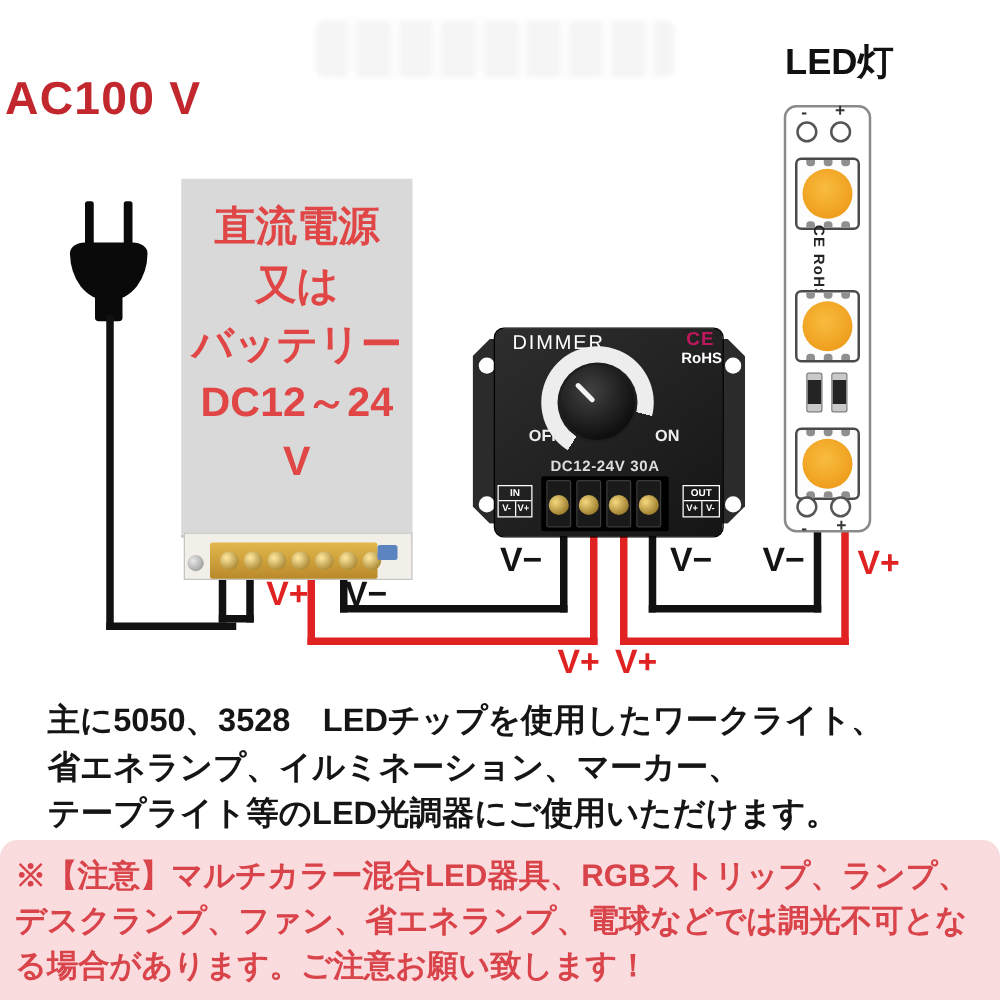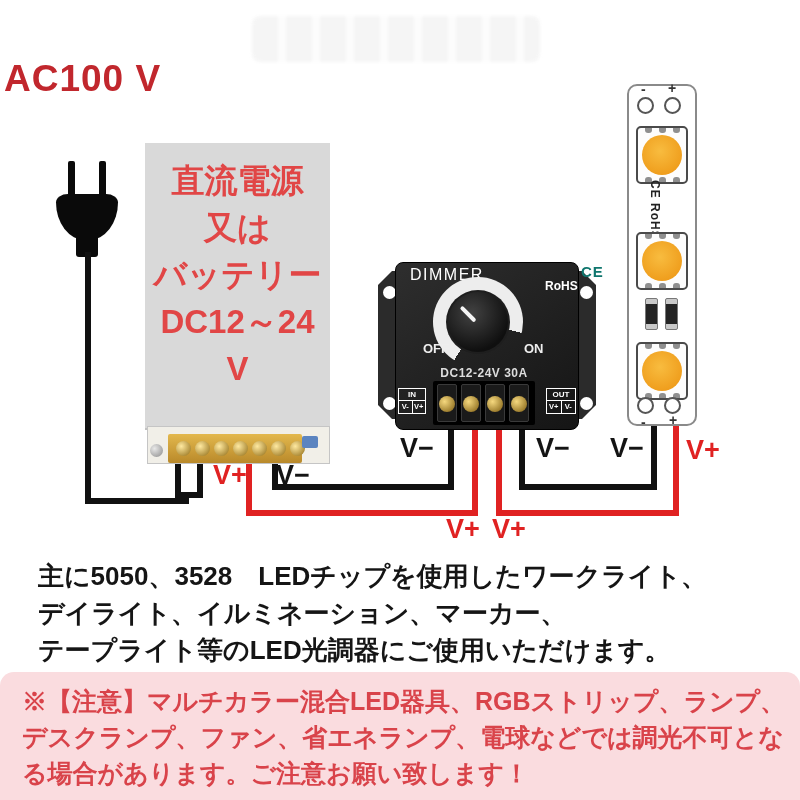--- a/index.html
+++ b/index.html
@@ -51,21 +51,21 @@
                color:#d63c3c;line-height:30px;}
 
   
   .dim-backplate{left:378px;top:271px;width:218px;height:148px;background:#2b2b2b;
     clip-path:polygon(14px 0,calc(100% - 14px) 0,100% 14px,100% calc(100% - 14px),
     calc(100% - 14px) 100%,14px 100%,0 calc(100% - 14px),0 14px);}
   .dim-hole{position:absolute;width:13px;height:13px;border-radius:50%;background:#fff;}
   .dim-body{left:395px;top:262px;width:184px;height:168px;border-radius:8px;
     background:linear-gradient(145deg,#2e2e2e,#151515);border:1px solid #000;box-sizing:border-box;}
   .dim-title{left:410px;top:266px;font-size:16px;font-weight:normal;color:#fff;letter-spacing:1.5px;}
-  .dim-ce{left:549px;top:263px;font-size:15px;font-weight:bold;color:#0f766e;letter-spacing:1px;margin-left:32px;}
+  .dim-ce{left:549px;top:263px;font-size:15px;font-weight:bold;color:#be185d;letter-spacing:1px;}
   .dim-rohs{left:545px;top:279px;font-size:12px;font-weight:bold;color:#fff;}
   .dim-ring{left:433px;top:277px;width:90px;height:90px;border-radius:50%;
     background:conic-gradient(from 212deg,#ededed 0 252deg,transparent 252deg 360deg);}
   .dim-ring-hole{left:446px;top:290px;width:64px;height:64px;border-radius:50%;background:#1e1e1e;}
   .dim-knob{left:448px;top:292px;width:60px;height:60px;border-radius:50%;
     background:radial-gradient(circle at 40% 35%,#424242,#0f0f0f 72%);}
   .dim-pointer{left:50%;top:50%;width:20px;height:4px;border-radius:2px;background:#f5f5f5;
     transform-origin:0 50%;transform:rotate(-135deg) translateX(4px);}
   .dim-off{left:423px;top:341px;font-size:13px;font-weight:bold;color:#eee;}
   .dim-on{left:524px;top:341px;font-size:13px;font-weight:bold;color:#eee;}
@@ -97,21 +97,21 @@
   .led-cert{left:648px;top:180px;height:52px;writing-mode:vertical-rl;font-size:12px;color:#222;
             letter-spacing:1px;font-weight:600;}
   .resistor{position:absolute;top:298px;width:13px;height:32px;border:1px solid #777;border-radius:2px;box-sizing:border-box;
     background:linear-gradient(180deg,#c9c9c9 0 18%,#242424 18% 82%,#c9c9c9 82%);}
 
   .dc-range{left:254px;top:521px;font-size:28px;font-weight:600;color:#141414;}
 
   
   .description{left:38px;top:558px;font-size:26px;font-weight:600;color:#151515;line-height:37px;}
   .notice{left:0;top:672px;width:800px;height:128px;background:#fadcdf;border-radius:14px 14px 0 0;box-sizing:border-box;
-          padding:11px 22px;}
+          padding:11px 12px;}
   .notice div{font-size:25px;font-weight:bold;color:#d9434a;line-height:36px;white-space:nowrap;}
 </style>
 </head>
 <body>
 
 <div class="canvas">
 
   <div class="abs watermark"></div>
 
   <div class="abs ac-label nowrap">AC100 V</div>
@@ -202,20 +202,21 @@
     </div>
   </div>
 
   <div class="abs wl blk nowrap" style="left:400px;top:433px;">V−</div>
   <div class="abs wl blk nowrap" style="left:536px;top:433px;">V−</div>
   <div class="abs wl blk nowrap" style="left:610px;top:433px;">V−</div>
   <div class="abs wl red nowrap" style="left:686px;top:435px;">V+</div>
   <div class="abs wl red nowrap" style="left:446px;top:514px;">V+</div>
   <div class="abs wl red nowrap" style="left:492px;top:514px;">V+</div>
 
+  <div class="abs led-title nowrap">LED灯</div>
   <div class="abs led-body"></div>
   <div class="pad-mark" style="left:641px;top:81px;">-</div>
   <div class="pad-mark" style="left:668px;top:80px;">+</div>
   <div class="pad" style="left:637px;top:97px;"></div>
   <div class="pad" style="left:664px;top:97px;"></div>
 
   <div class="led-chip" style="top:126px;">
     <div class="tab t" style="left:7px;"></div>
     <div class="tab t" style="left:21px;"></div>
     <div class="tab t" style="left:35px;"></div>
@@ -245,21 +246,21 @@
     <div class="tab b" style="left:21px;"></div>
     <div class="tab b" style="left:35px;"></div>
   </div>
   <div class="pad" style="left:637px;top:397px;"></div>
   <div class="pad" style="left:664px;top:397px;"></div>
   <div class="pad-mark" style="left:641px;top:414px;">-</div>
   <div class="pad-mark" style="left:669px;top:412px;">+</div>
 
   <div class="abs description">
     <div class="nowrap">主に5050、3528　LEDチップを使用したワークライト、</div>
-    <div class="nowrap">デイライト、イルミネーション、マーカー、</div>
+    <div class="nowrap">省エネランプ、イルミネーション、マーカー、</div>
     <div class="nowrap">テープライト等のLED光調器にご使用いただけます。</div>
   </div>
 
   <div class="abs notice">
     <div>※【注意】マルチカラー混合LED器具、RGBストリップ、ランプ、</div>
     <div>デスクランプ、ファン、省エネランプ、電球などでは調光不可とな</div>
     <div>る場合があります。ご注意お願い致します！</div>
   </div>
 
 </div>

